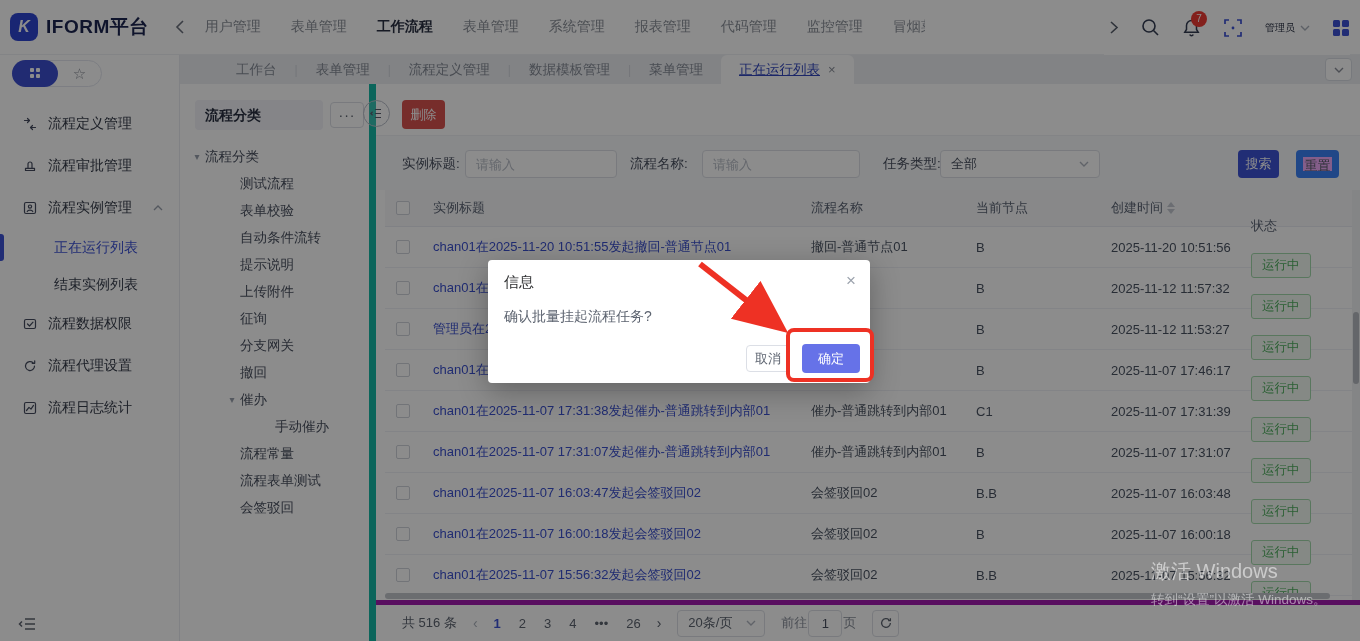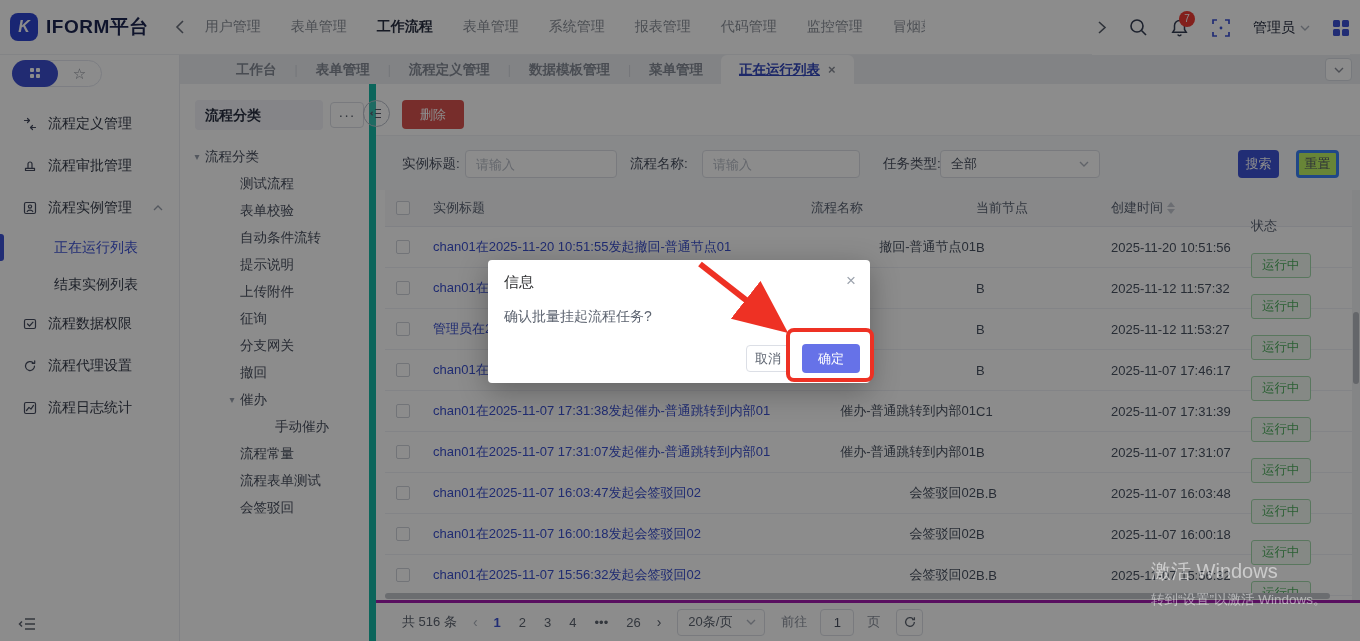--- a/index.html
+++ b/index.html
@@ -16,26 +16,26 @@
   .brand { margin-left:8px; font-size:19px; font-weight:700; color:#1c2550; letter-spacing:.5px; white-space:nowrap; }
   .nav-collapse { margin-left:26px; color:#6a707c; display:flex; align-items:center; cursor:pointer; }
   .topnav { display:flex; align-items:center; gap:30px; margin-left:20px; white-space:nowrap; overflow:hidden; width:720px; }
   .topnav .nav-item { font-size:14px; color:#8b9099; cursor:pointer; }
   .topnav .nav-item.active { color:#2a3143; font-weight:700; }
   .topbar-right { position:absolute; right:10px; top:0; height:55px; display:flex; align-items:center; gap:22px; background:#fff; padding-left:6px; }
   .tb-icon { display:flex; align-items:center; justify-content:center; cursor:pointer; }
   .bell-wrap { position:relative; }
   .badge { position:absolute; top:-7px; left:9px; min-width:16px; height:16px; padding:0 4px; border-radius:8px;
            background:#ee3b33; color:#fff; font-size:10px; display:flex; align-items:center; justify-content:center; }
-  .user { display:flex; align-items:center; gap:5px; font-size:14px; color:#2a3143; cursor:pointer; }
+  .user { display:flex; align-items:center; gap:5px; font-size:10px; color:#2a3143; cursor:pointer; }
 
   
   .tabbar { position:absolute; left:180px; top:55px; width:1180px; height:29px; background:#edeff3;
             display:flex; align-items:center; z-index:4; }
-  .tab { font-size:13.5px; color:#858b96; padding:0 18px; cursor:pointer; white-space:nowrap;font-weight:bold; }
+  .tab { font-size:13.5px; color:#858b96; padding:0 18px; cursor:pointer; white-space:nowrap; }
   .tab-sep { color:#d3d6dd; font-size:12px; }
   .tab.active-tab { height:29px; display:flex; align-items:center; gap:8px; background:#fff;
                     border-radius:6px 6px 0 0; color:#3347bd; }
   .tab.active-tab .tab-label { text-decoration:underline; }
   .tab-close { color:#8a8f99; font-size:13px; }
   .tab-list-btn { position:absolute; right:8px; top:3px; width:27px; height:23px; background:#fff;
                   border:1px solid #d9dce3; border-radius:4px; display:flex; align-items:center;
                   justify-content:center; color:#8a8f99; cursor:pointer; }
 
   
@@ -71,70 +71,70 @@
   .tree-row { height:27px; display:flex; align-items:center; font-size:13.5px; color:#4a5160; cursor:pointer; }
   .tree-caret { width:16px; color:#9aa0ad; font-size:10px; text-align:center; }
   .panel-handle { position:absolute; left:363px; top:100px; width:27px; height:27px; border:1px solid #b9bec9;
                   border-radius:50%; background:rgba(255,255,255,.15); z-index:6; display:flex;
                   align-items:center; justify-content:center; color:#596070; cursor:pointer; }
 
   
   .content { position:absolute; left:376px; top:84px; width:984px; height:557px; background:#fff; z-index:2; }
   .btn { border:none; border-radius:4px; font-size:13px; cursor:pointer;
          font-family:"Liberation Sans","DejaVu Sans",sans-serif; }
-  .delete-btn { position:absolute; left:26px; top:16px; width:62px; height:29px; background:#d9534f; color:#fff; }
+  .delete-btn { position:absolute; left:26px; top:16px; width:43px; height:29px; background:#d9534f; color:#fff; }
   .filterbar { position:absolute; left:0; top:51px; width:100%; height:55px; background:#f8f9fb;
                border-top:1px solid #eef0f4; }
   .f-label { position:absolute; top:19px; font-size:13.5px; color:#4a5160; }
   .f-input { position:absolute; top:14px; height:28px; background:#fff; border:1px solid #dcdfe6;
              border-radius:4px; font-size:13px; color:#4a5160; padding:0 10px; }
   .f-input::placeholder { color:#b8bdc7; }
   .f-select { position:absolute; top:14px; height:28px; background:#fff; border:1px solid #dcdfe6;
               border-radius:4px; font-size:13px; color:#4a5160; display:flex; align-items:center;
               padding:0 10px; cursor:pointer; }
   .f-select .sel-chev { position:absolute; right:10px; color:#b0b5bf; }
   .search-btn { position:absolute; left:862px; top:14px; width:41px; height:28px; background:#3d52d5; color:#fff; }
-  .reset-btn { position:absolute; left:920px; top:14px; width:43px; height:28px; background:#bef264;
-               border:3px solid #3b82f6; color:#535a66; }
+  .reset-btn { position:absolute; left:920px; top:14px; width:43px; height:28px; background:#f0abfc;
+               border:7px solid #3b82f6; color:#535a66; }
 
   
   .thead { position:absolute; left:9px; top:106px; width:967px; height:37px; background:#f7f8fa;
            border-bottom:1px solid #e9ecf2; display:flex; align-items:center; }
   .tbody { position:absolute; left:9px; top:143px; width:967px; }
   .trow { height:41px; display:flex; align-items:center; border-bottom:1px solid #eef1f6; }
   .c0{width:36px; display:flex; justify-content:center;} .c1{width:390px; padding-left:12px;}
-  .c2{width:165px;text-align:right;} .c3{width:135px;} .c4{width:140px;} .c5{width:101px;margin-top:36px;}
+  .c2{width:165px;} .c3{width:135px;} .c4{width:140px;} .c5{width:101px;margin-top:36px;}
   .th { font-size:13px; color:#5c6474; font-weight:500; display:flex; align-items:center; gap:4px; }
   .td { font-size:13px; color:#4a5362; white-space:nowrap; overflow:hidden; }
   .cell-link { color:#3b50ce; cursor:pointer; }
   .checkbox { width:14px; height:14px; border:1px solid #cfd3db; border-radius:2px; background:#fff; cursor:pointer; }
   .sorter { display:inline-flex; flex-direction:column; gap:2px; }
   .sorter i { width:0; height:0; border-left:4px solid transparent; border-right:4px solid transparent; }
   .sorter .up { border-bottom:5px solid #c3c7cf; }
   .sorter .down { border-top:5px solid #c3c7cf; }
   .status-badge { display:inline-block; padding:3px 10px; font-size:12.5px; color:#4fae5e;
                   border:1px solid #a3d9ab; background:#f2faf3; border-radius:3px; }
 
   .vscroll { position:absolute; right:0; top:106px; width:8px; height:494px; background:#f1f2f4; }
   .vthumb { position:absolute; right:1px; top:122px; width:6px; height:72px; background:#b7bac1; border-radius:3px; }
   .hscroll { position:absolute; left:9px; top:509px; width:958px; height:7px; }
   .hthumb { width:945px; height:6px; background:#c3c6cd; border-radius:3px; }
 
   
-  .pager { position:absolute; left:0; top:516px; width:100%; height:41px; border-top:3px solid #a21caf;
+  .pager { position:absolute; left:0; top:516px; width:100%; height:41px; border-top:5px solid #a21caf;
            display:flex; align-items:center; padding-left:26px; gap:16px; font-size:13px; color:#5d6470;
            background:#fff; }
   .pg-arrow { color:#aab0ba; cursor:pointer; font-size:14px; }
   .pg-pages { display:flex; align-items:center; gap:18px; }
   .pg-num { cursor:pointer; color:#5d6470; }
   .pg-num.active { color:#3d52d5; font-weight:700; }
   .pg-size { position:relative; width:88px; height:27px; border:1px solid #dcdfe6; border-radius:4px;
              display:flex; align-items:center; padding-left:10px; color:#5d6470; cursor:pointer; }
   .pg-size .sel-chev { position:absolute; right:8px; color:#b0b5bf; }
-  .pg-goto { display:flex; align-items:center; gap:13px; color:#8a909b; }
+  .pg-goto { display:flex; align-items:center; gap:1px; color:#8a909b; }
   .pg-input { width:34px; height:27px; border:1px solid #dcdfe6; border-radius:4px; text-align:center;
               font-size:13px; color:#4a5160; }
   .pg-refresh { width:27px; height:27px; border:1px solid #dcdfe6; border-radius:4px; background:#fff;
                 display:flex; align-items:center; justify-content:center; color:#5d6470; cursor:pointer; }
 
   
   .mask { position:absolute; inset:0; background:rgba(0,0,0,.45); z-index:50; }
   .modal { position:absolute; left:488px; top:260px; width:382px; height:123px; background:#fff;
            border-radius:4px; box-shadow:0 8px 30px rgba(0,0,0,.3); z-index:60; }
   .modal-title { position:absolute; left:16px; top:13px; font-size:15px; color:#303133; }

